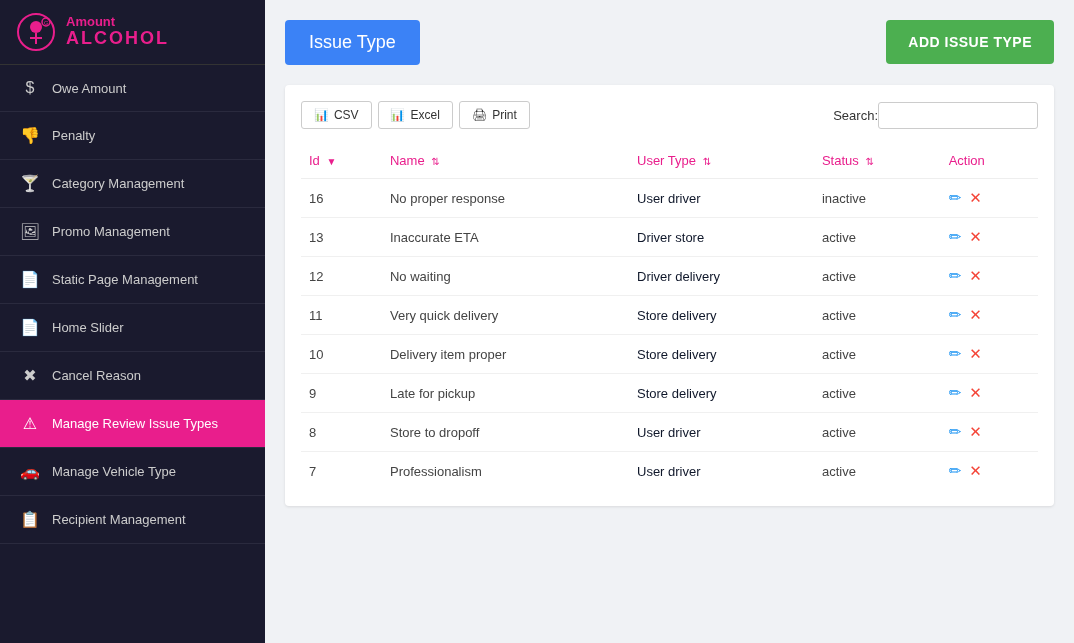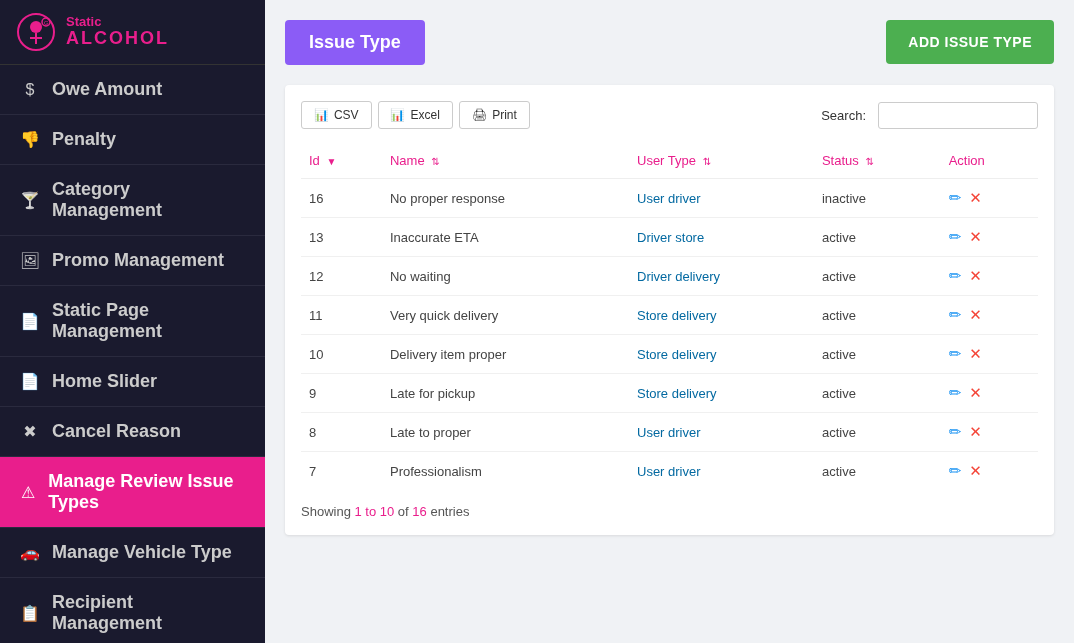--- a/index.html
+++ b/index.html
@@ -59,45 +59,45 @@
     .sidebar-item.active {
       background: #e91e8c;
       color: #fff;
     }
     .sidebar-item .icon {
       font-size: 16px;
       width: 20px;
       text-align: center;
     }
     .sidebar-item .label {
-      font-size: 18px;
-      font-weight: 700;
+      font-size: 13px;
+      font-weight: 400;
     }
 
     
     .main {
       flex: 1;
       padding: 20px;
       overflow-y: auto;
       background: #f0f2f5;
     }
 
     
     .page-header {
       display: flex;
       justify-content: space-between;
       align-items: flex-start;
       margin-bottom: 20px;
     }
     .page-title-badge {
-      background: #8b5cf6;
+      background: #3b82f6;
       color: #fff;
       padding: 12px 24px;
       font-size: 18px;
-      font-weight: bold;
+      font-weight: normal;
       border-radius: 4px;
       display: inline-block;
     }
     .add-btn {
       background: #4caf50;
       color: #fff;
       border: none;
       padding: 14px 22px;
       font-size: 14px;
       font-weight: bold;
@@ -134,21 +134,21 @@
       cursor: pointer;
       border-radius: 3px;
       display: flex;
       align-items: center;
       gap: 5px;
       color: #333;
     }
     .search-box {
       display: flex;
       align-items: center;
-      gap: 12px;
+      gap: 0;
     }
     .search-label {
       color: #333;
       font-size: 13px;
     }
     .search-input {
       border: 1px solid #ccc;
       padding: 5px 10px;
       font-size: 13px;
       border-radius: 3px;
@@ -175,21 +175,21 @@
       font-size: 10px;
       margin-left: 3px;
     }
     td {
       padding: 10px 8px;
       border-bottom: 1px solid #f0f0f0;
       color: #444;
     }
     tr:last-child td { border-bottom: none; }
 
-    .user-type-link { color: #0369a1; text-decoration: none; }
+    .user-type-link { color: #0f172a; text-decoration: none; }
     .action-btns { display: flex; gap: 8px; align-items: center; }
     .edit-icon { color: #2196f3; cursor: pointer; font-size: 15px; }
     .delete-icon { color: #f44336; cursor: pointer; font-size: 15px; }
 
     
     .table-footer {
       margin-top: 14px;
       font-size: 13px;
       color: #555;
     }
@@ -203,21 +203,21 @@
 
     <svg class="logo-icon" viewBox="0 0 40 40">
       <circle cx="20" cy="20" r="18" fill="none" stroke="#e91e8c" stroke-width="2"></circle>
       <circle cx="20" cy="15" r="6" fill="#e91e8c"></circle>
       <line x1="20" y1="21" x2="20" y2="32" stroke="#e91e8c" stroke-width="2"></line>
       <line x1="14" y1="26" x2="26" y2="26" stroke="#e91e8c" stroke-width="2"></line>
       <circle cx="30" cy="10" r="4" fill="none" stroke="#e91e8c" stroke-width="1.5"></circle>
       <text x="28" y="13" font-size="6" fill="#e91e8c">G</text>
     </svg>
     <div class="logo-text">
-      <span class="logo-gofer">Static</span>
+      <span class="logo-gofer">Amount</span>
       <span class="logo-alcohol">ALCOHOL</span>
     </div>
   </div>
 
   <div class="sidebar-item">
     <span class="icon">$</span>
     <span class="label">Owe Amount</span>
   </div>
   <div class="sidebar-item">
     <span class="icon">👎</span>
@@ -364,21 +364,21 @@
       <td>active</td>
       <td>
         <div class="action-btns">
           <span class="edit-icon" title="Edit">✏</span>
           <span class="delete-icon" title="Delete">✕</span>
         </div>
       </td>
     </tr>
           <tr>
       <td>8</td>
-      <td>Late to proper</td>
+      <td>Store to dropoff</td>
       <td><a href="#" class="user-type-link">User driver</a></td>
       <td>active</td>
       <td>
         <div class="action-btns">
           <span class="edit-icon" title="Edit">✏</span>
           <span class="delete-icon" title="Delete">✕</span>
         </div>
       </td>
     </tr>
           <tr>
@@ -389,17 +389,14 @@
       <td>
         <div class="action-btns">
           <span class="edit-icon" title="Edit">✏</span>
           <span class="delete-icon" title="Delete">✕</span>
         </div>
       </td>
     </tr>
         </tbody>
     </table>
 
-    <div class="table-footer">
-      <span>Showing </span><span class="highlight">1 to 10</span><span> of </span><span class="highlight">16</span><span> entries</span>
-    </div>
   </div>
 </main>
 
 </body></html>

